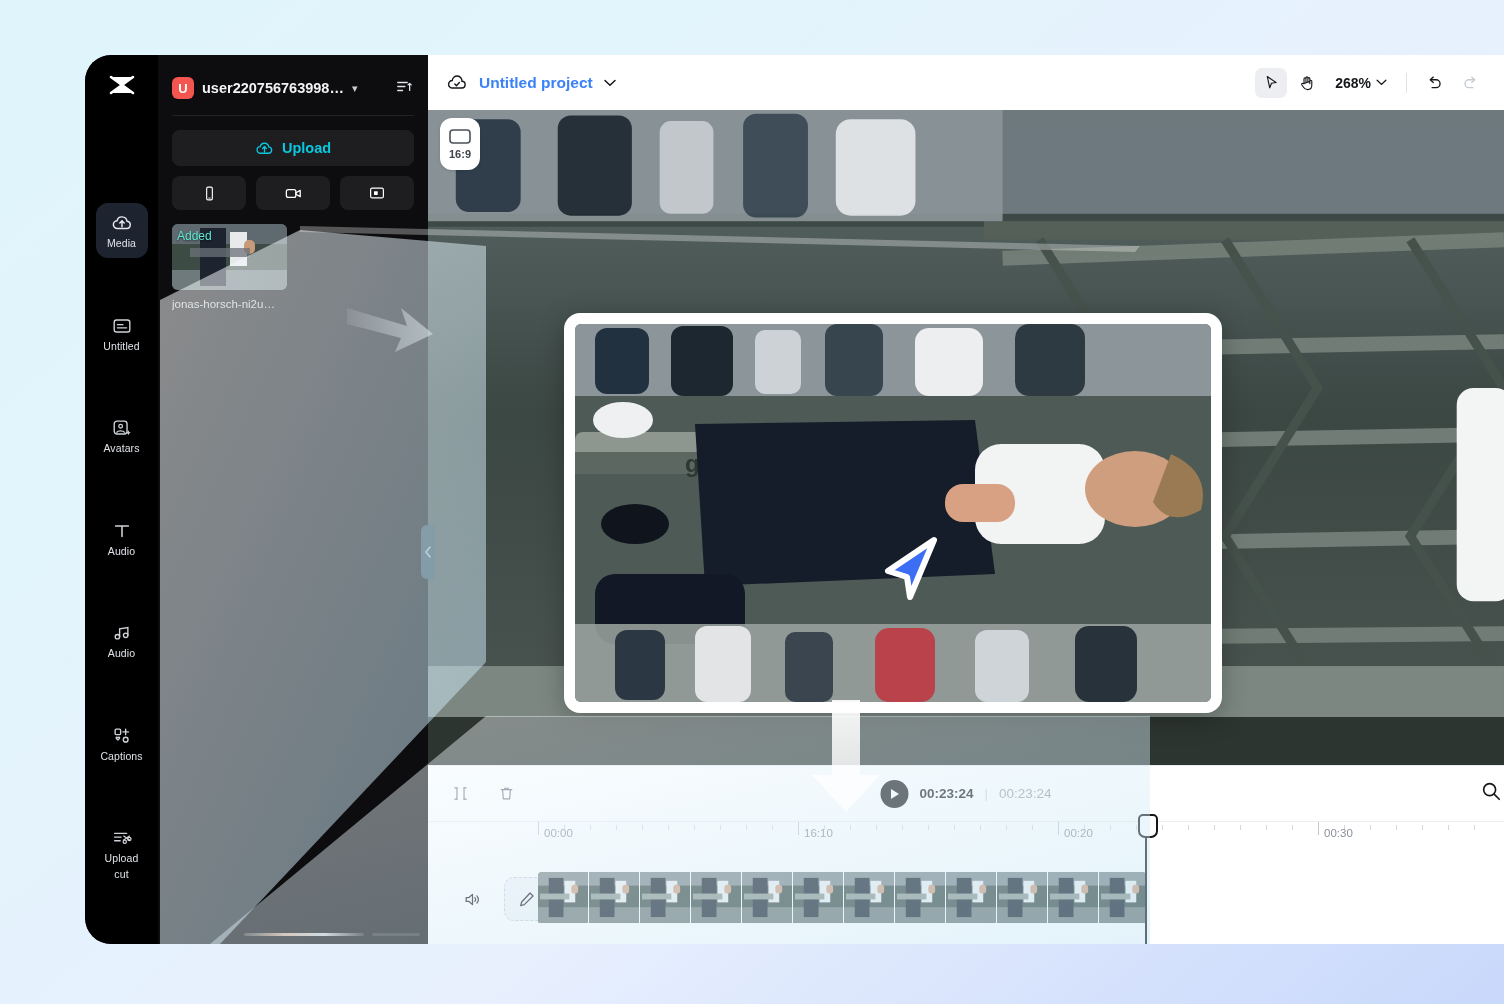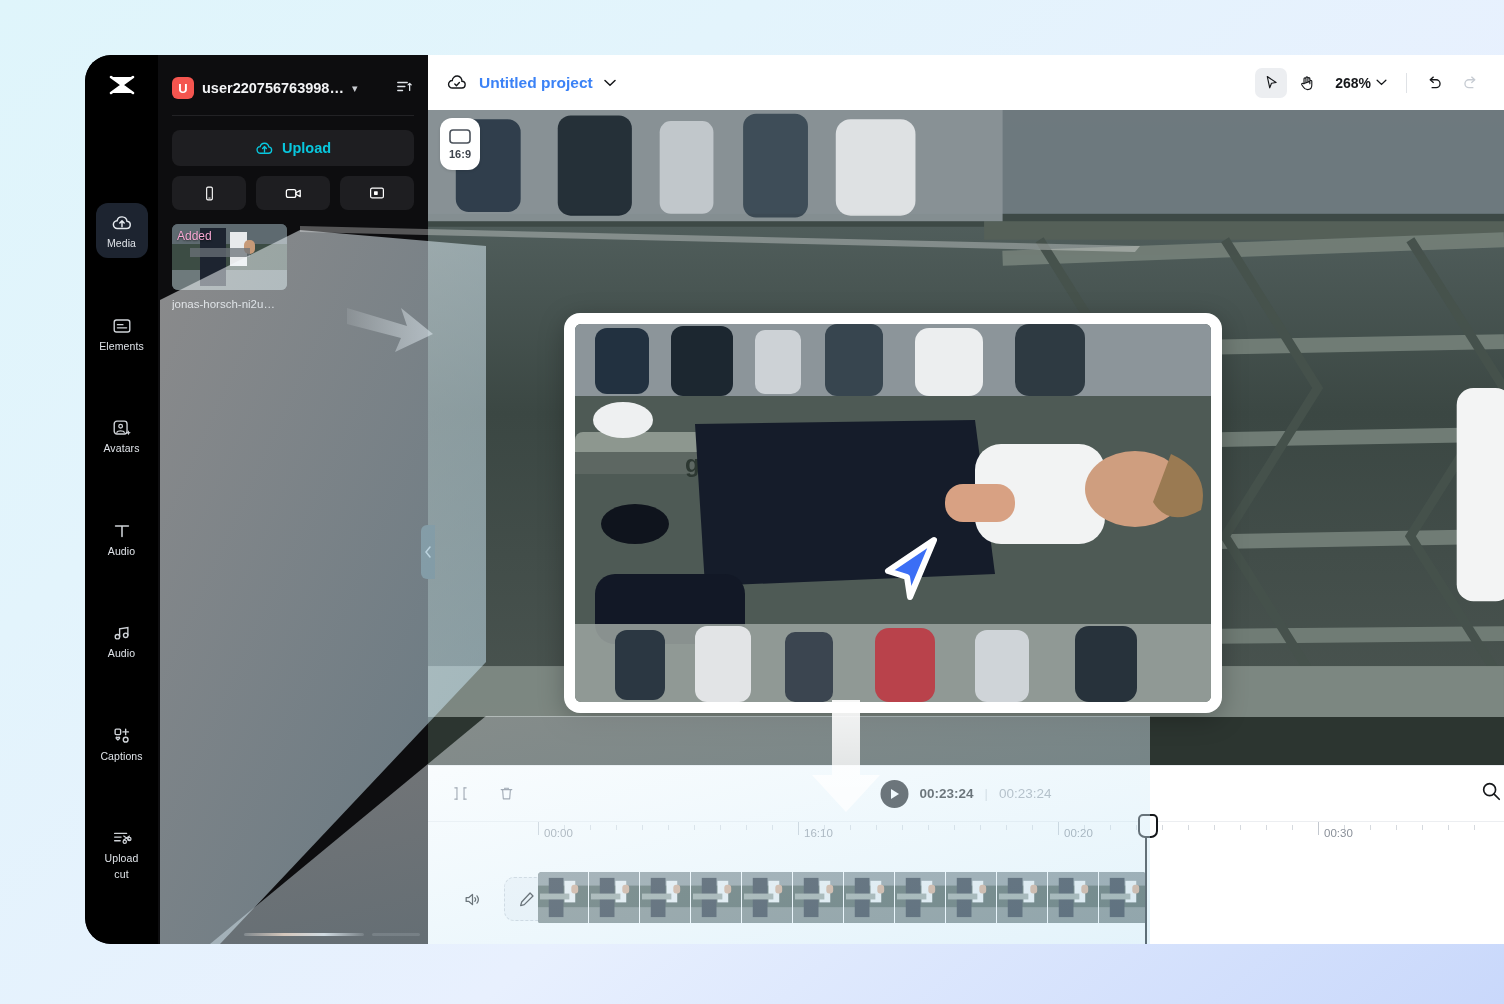--- a/index.html
+++ b/index.html
@@ -86,21 +86,21 @@
   }
   #media-grid { margin: 14px 14px 0; }
   .media-card { width: 115px; cursor: pointer; }
   .media-thumb {
     position: relative; width: 115px; height: 66px; border-radius: 6px;
     overflow: hidden; background: #2b3136;
   }
   .media-thumb .ph { position: absolute; inset: 0; }
   .added-badge {
     position: absolute; left: 0; top: 4px;
-    color: #f9a8d4; font-size: 12px; padding: 1px 5px;
+    color: #5eead4; font-size: 12px; padding: 1px 5px;
     text-shadow: 0 1px 2px rgba(0,0,0,.6);
   }
   .media-name {
     color: #c9ccd1; font-size: 11.5px; margin-top: 8px;
     white-space: nowrap; overflow: hidden; text-overflow: ellipsis;
     width: 120px;
   }
   
   .panel-artefact { position: absolute; bottom: 8px; height: 3px; border-radius: 2px; }
   
@@ -226,21 +226,21 @@
         <path d="M12 16V9.5M12 9.5l-2.4 2.4M12 9.5l2.4 2.4" stroke="#e6eaef" stroke-width="1.6" fill="none" stroke-linecap="round"></path>
       </svg>
       <div class="rail-label">Media</div>
     </div>
 
     <div class="rail-item">
       <svg width="22" height="22" viewBox="0 0 24 24">
         <rect x="3.5" y="5.5" width="17" height="13" rx="2.4" fill="none" stroke="#cfd3d8" stroke-width="1.5"></rect>
         <path d="M7 10.5h6M7 14h10" stroke="#cfd3d8" stroke-width="1.5" stroke-linecap="round"></path>
       </svg>
-      <div class="rail-label">Elements</div>
+      <div class="rail-label">Untitled</div>
     </div>
 
     <div class="rail-item">
       <svg width="22" height="22" viewBox="0 0 24 24">
         <rect x="3.5" y="4.5" width="14" height="14" rx="3" fill="none" stroke="#cfd3d8" stroke-width="1.5"></rect>
         <circle cx="10.5" cy="10" r="2" fill="none" stroke="#cfd3d8" stroke-width="1.4"></circle>
         <path d="M6 17c1.5-2.4 7.4-2.4 9 0" fill="none" stroke="#cfd3d8" stroke-width="1.4"></path>
         <path d="M19 14.5l.8 1.9 1.9.8-1.9.8-.8 1.9-.8-1.9-1.9-.8 1.9-.8z" fill="#cfd3d8"></path>
       </svg>
       <div class="rail-label">Avatars</div>

